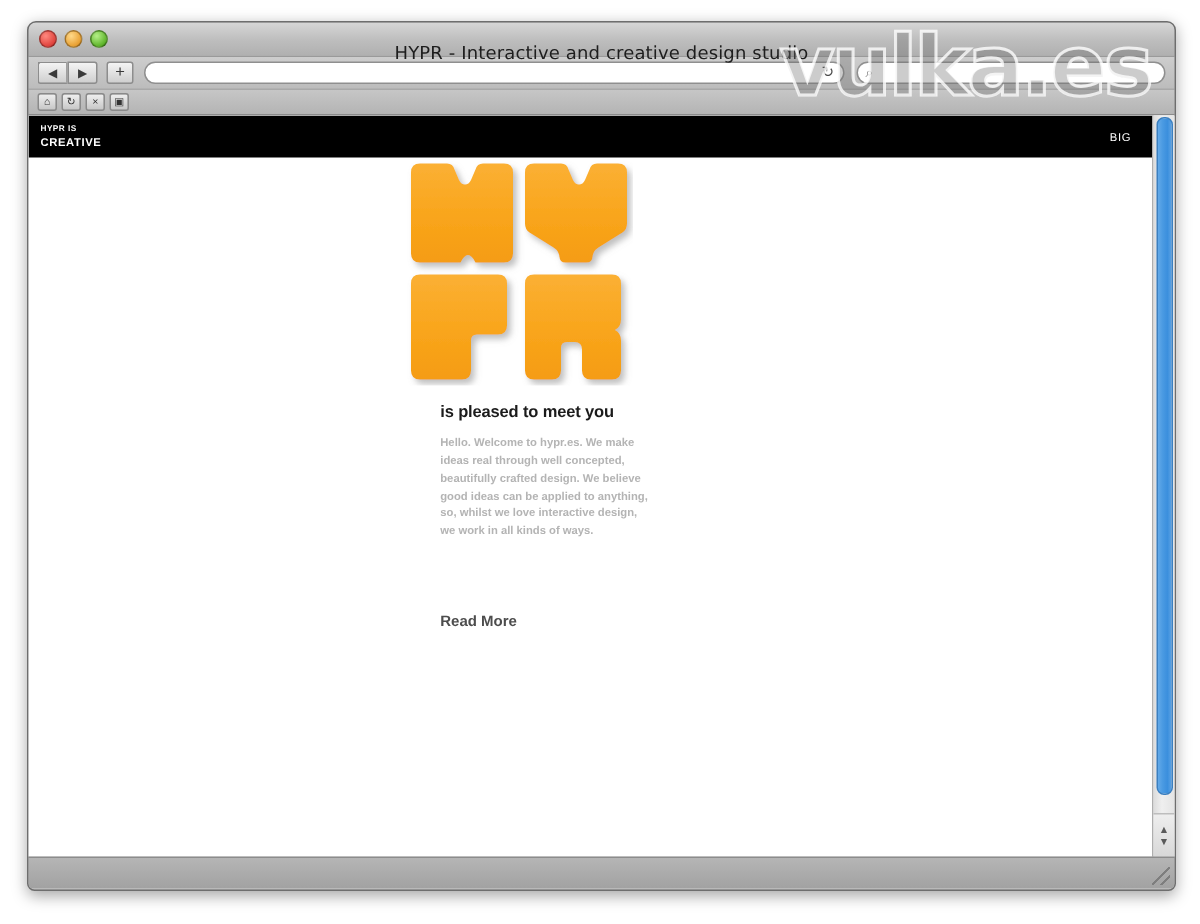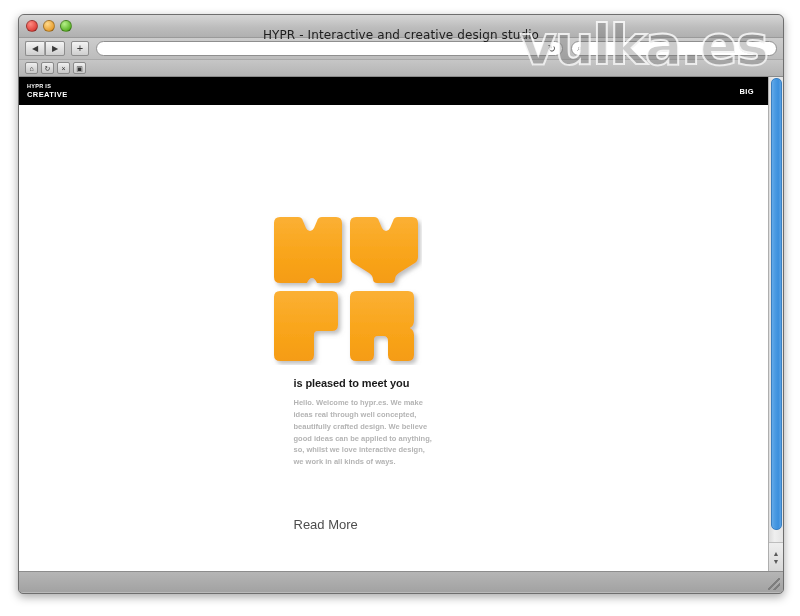--- a/index.html
+++ b/index.html
@@ -228,29 +228,28 @@
     font-size: 7.5px;
     font-weight: bold;
     letter-spacing: 0.4px;
     text-decoration: none;
     white-space: nowrap;
   }
   .nav-right {
     margin-left: auto;
     color: #ffffff;
     font-size: 7.5px;
-    font-weight: bold;
+    font-weight: normal;
     letter-spacing: 0.4px;
     padding-right: 4px;
   }
 
   
   .content {
     position: relative;
-    padding-top: 108px;
     display: flex;
     flex-direction: column;
     align-items: center;
   }
   .hero {
     width: 200px;
   }
 
   .logo {
     position: relative;
@@ -271,22 +270,22 @@
   .hero-body {
     font-size: 7.5px;
     line-height: 1.58;
     color: #b4b4b4;
     font-weight: bold;
     margin: 0 0 4px 0;
     width: 143px;
   }
   .read-more {
     display: inline-block;
-    font-size: 13px;
-    font-weight: normal;
+    font-size: 10px;
+    font-weight: bold;
     color: #4d4d4d;
     text-decoration: none;
     margin-top: 45px;
   }
 
   
   .scrollbar {
     width: 15px;
     background: linear-gradient(to right, #e8e8e8, #f4f4f4);
     border-left: 1px solid #aeaeae;

